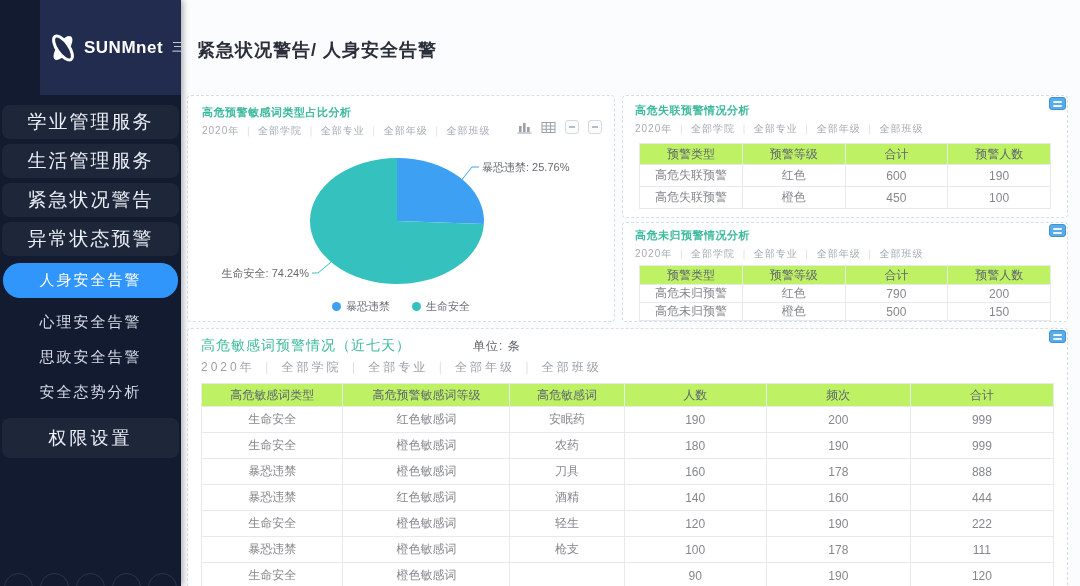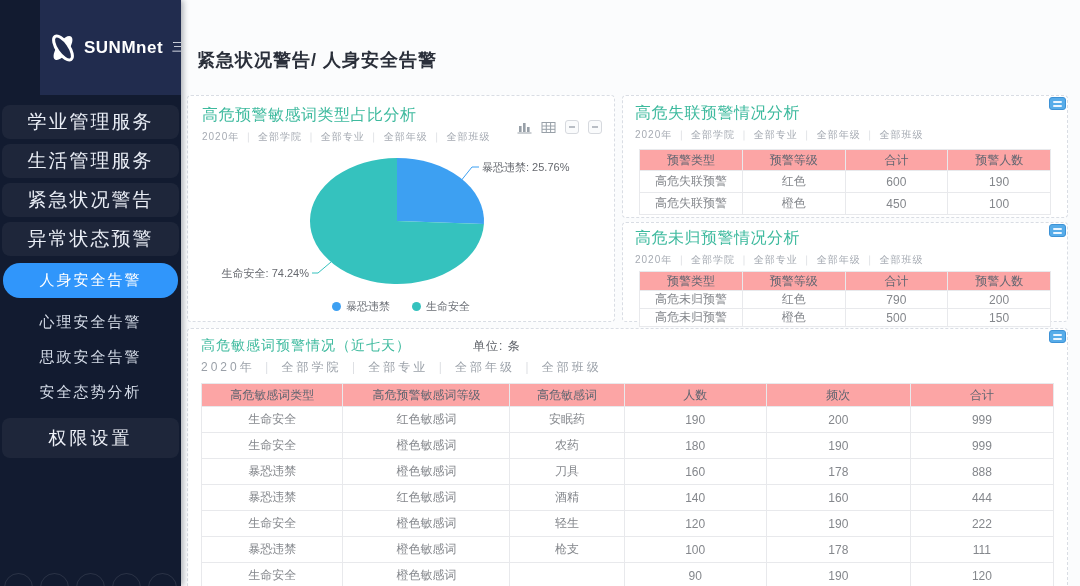--- a/index.html
+++ b/index.html
@@ -24,25 +24,25 @@
   .nav-sub { height:35px; color:#d3dae6; font-size:15px; letter-spacing:2px; display:flex;
              align-items:center; justify-content:center; cursor:pointer; }
   .settings-card { margin:8px 2px 0; border-radius:8px; background:rgba(255,255,255,.05); padding:4px 0; }
   .settings-item { height:32px; color:#eef1f8; font-size:18px; letter-spacing:3px; display:flex;
                    align-items:center; justify-content:center; cursor:pointer; }
   .deco-circles { position:absolute; bottom:-16px; left:4px; display:flex; gap:7px; }
   .deco-circle { width:29px; height:29px; border-radius:50%; border:1px solid rgba(255,255,255,.10); }
 
   
   .main { position:absolute; left:181px; top:0; width:899px; height:586px; background:#fbfcfd; }
-  .page-title { position:absolute; left:16px; top:48px; font-size:18px; font-weight:bold; color:#2a2f3a;
+  .page-title { position:absolute; left:16px; top:38px; font-size:18px; font-weight:bold; color:#2a2f3a;
                 letter-spacing:1px; }
 
   .panel { position:absolute; background:#fff; border:1px dashed #d9dde4; border-radius:4px; }
-  .panel-title { font-size:16px; font-weight:normal; color:#3eba9e; letter-spacing:.5px; }
+  .panel-title { font-size:11px; font-weight:bold; color:#3eba9e; letter-spacing:.5px; }
   .filters { margin-top:4px; font-size:10px; color:#a6abb3; letter-spacing:1px; white-space:nowrap; }
   .filters .fsep { margin:0 4px; color:#d4d7dc; }
   .filters .fitem { cursor:pointer; }
 
   .panel-menu-icon { position:absolute; top:1px; right:1px; width:17px; height:13px; background:#57ace9;
                      border:1px solid #3d92d6; border-radius:3px; cursor:pointer; }
   .panel-menu-icon::before, .panel-menu-icon::after { content:""; position:absolute; left:3px; right:3px;
                      height:2px; background:#eaf5ff; border-radius:1px; }
   .panel-menu-icon::before { top:3px; } .panel-menu-icon::after { top:7px; }
 
@@ -57,21 +57,21 @@
   .pie-svg { position:absolute; left:0; top:0; width:428px; height:227px; }
   .pie-legend { position:absolute; bottom:7px; left:0; width:100%; display:flex; justify-content:center;
                 gap:22px; }
   .legend-item { display:flex; align-items:center; gap:5px; font-size:11px; color:#6b6f76; cursor:pointer; }
   .legend-dot { width:9px; height:9px; border-radius:50%; }
 
   
   table { border-collapse:collapse; width:100%; table-layout:fixed; }
   th, td { border:1px solid #e8e9ec; text-align:center; font-weight:normal; overflow:hidden;
            white-space:nowrap; }
-  th { background:#fca5a5; color:#5f6570; font-size:12px; }
+  th { background:#bef264; color:#5f6570; font-size:12px; }
   td { color:#84878c; font-size:12px; background:#fff; }
 
   
   .panel-sm-head { padding:7px 12px 0; }
   .p-missing { left:441px; top:95px; width:446px; height:123px; }
   .p-missing .tblwrap { margin:7px 16px 0; }
   .p-missing th { height:21px; } .p-missing td { height:22px; }
   .p-return { left:441px; top:222px; width:446px; height:100px; }
   .p-return .panel-sm-head { padding-top:5px; }
   .p-return .tblwrap { margin:4px 16px 0; }

